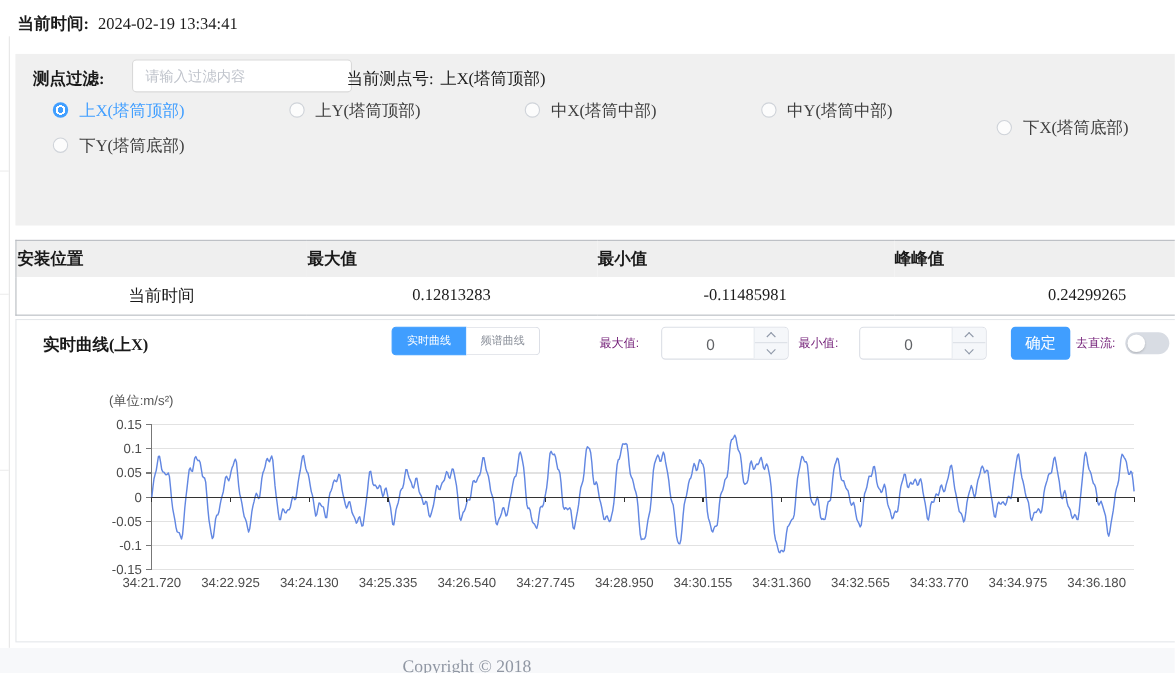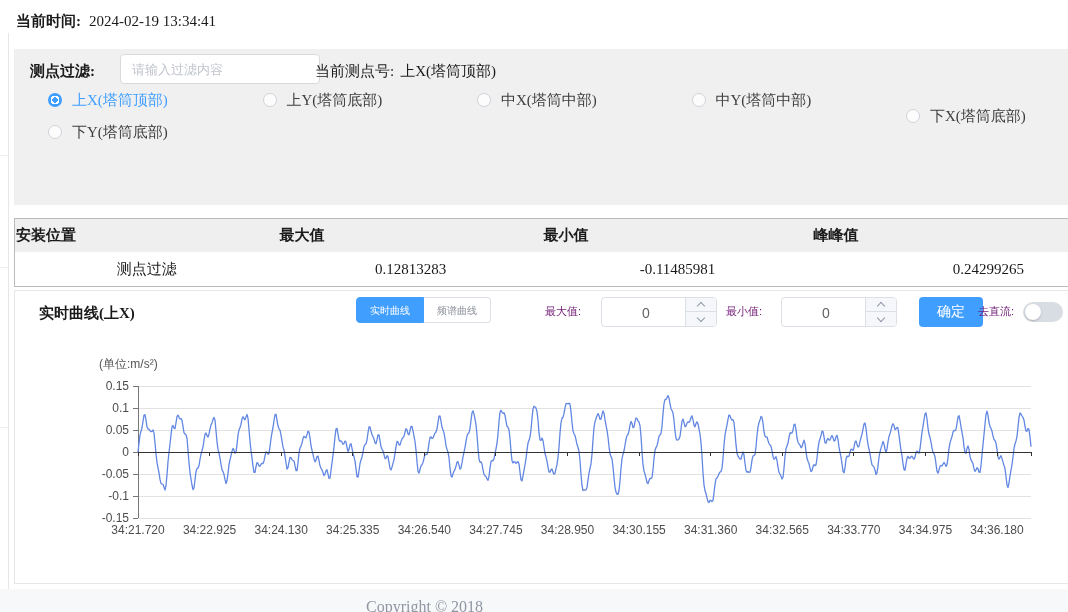--- a/index.html
+++ b/index.html
@@ -55,21 +55,21 @@
   .num-box input{position:absolute;left:0;top:0;width:84px;height:28px;border:none;outline:none;background:transparent;
     text-align:center;font-family:"Liberation Sans",sans-serif;font-size:14px;color:#606266}
   .spin{position:absolute;right:0;top:0;width:30px;height:28px;border-left:1px solid #dcdfe6;background:#f5f7fa;
     border-radius:0 3px 3px 0;overflow:hidden}
   .spin-btn{height:14px;box-sizing:border-box;display:flex;align-items:center;justify-content:center;cursor:pointer}
   .spin-btn.up{border-bottom:1px solid #dcdfe6}
   .chev{display:inline-block;width:5px;height:5px;border-left:1.4px solid #8f98a8;border-top:1.4px solid #8f98a8}
   .chev.u{transform:rotate(45deg);margin-top:3px}
   .chev.d{transform:rotate(225deg);margin-bottom:3px}
 
-  .confirm-btn{position:absolute;left:904px;top:6px;width:64px;height:30px;background:#409eff;color:#fff;border:none;
+  .confirm-btn{position:absolute;left:904px;top:6px;width:54px;height:30px;background:#409eff;color:#fff;border:none;
     border-radius:4px;font-family:"Liberation Sans",sans-serif;font-size:14px;cursor:pointer}
   .switch{position:absolute;left:1008px;top:11px;width:40px;height:20px;border-radius:10px;background:#d8dce3;cursor:pointer}
   .switch .knob{position:absolute;left:2px;top:2px;width:16px;height:16px;border-radius:50%;background:#fff;
     box-shadow:0 1px 2px rgba(0,0,0,.2)}
 
   .unit-label{position:absolute;left:84px;top:65px;font-family:"Liberation Sans",sans-serif;font-size:12px;color:#555}
   .wave-svg{position:absolute;left:0;top:85px}
   .wave-svg text{font-family:"Liberation Sans",sans-serif;font-size:12px;fill:#4d4d4d}
 
   
@@ -94,21 +94,21 @@
   <span class="filter-label">测点过滤:</span>
   <input class="filter-input" type="text" placeholder="请输入过滤内容" style="">
   <span class="current-point"><span>当前测点号:</span><span class="cpv">上X(塔筒顶部)</span></span>
   <div id="radio-group">
       <div class="radio-item sel" style="left: 34px; top: 43px;">
         <span class="radio on"></span>
         <span class="radio-label">上X(塔筒顶部)</span>
       </div>
       <div class="radio-item" style="left: 248.5px; top: 43px;">
         <span class="radio off"></span>
-        <span class="radio-label">上Y(塔筒底部)</span>
+        <span class="radio-label">上Y(塔筒顶部)</span>
       </div>
       <div class="radio-item" style="left: 463px; top: 43px;">
         <span class="radio off"></span>
         <span class="radio-label">中X(塔筒中部)</span>
       </div>
       <div class="radio-item" style="left: 677.5px; top: 43px;">
         <span class="radio off"></span>
         <span class="radio-label">中Y(塔筒中部)</span>
       </div>
       <div class="radio-item" style="left: 892px; top: 59px;">
@@ -132,21 +132,21 @@
   <thead>
       <tr id="stats-head">
         <th>安装位置</th>
         <th>最大值</th>
         <th>最小值</th>
         <th>峰峰值</th>
       </tr>
     </thead>
   <tbody id="stats-body">
       <tr>
-        <td>测点过滤</td>
+        <td>当前时间</td>
         <td>0.12813283</td>
         <td>-0.11485981</td>
         <td>0.24299265</td>
       </tr>
     </tbody>
 </table>
 
 <div class="chart-panel">
   <span class="chart-title">实时曲线(上X)</span>
 

